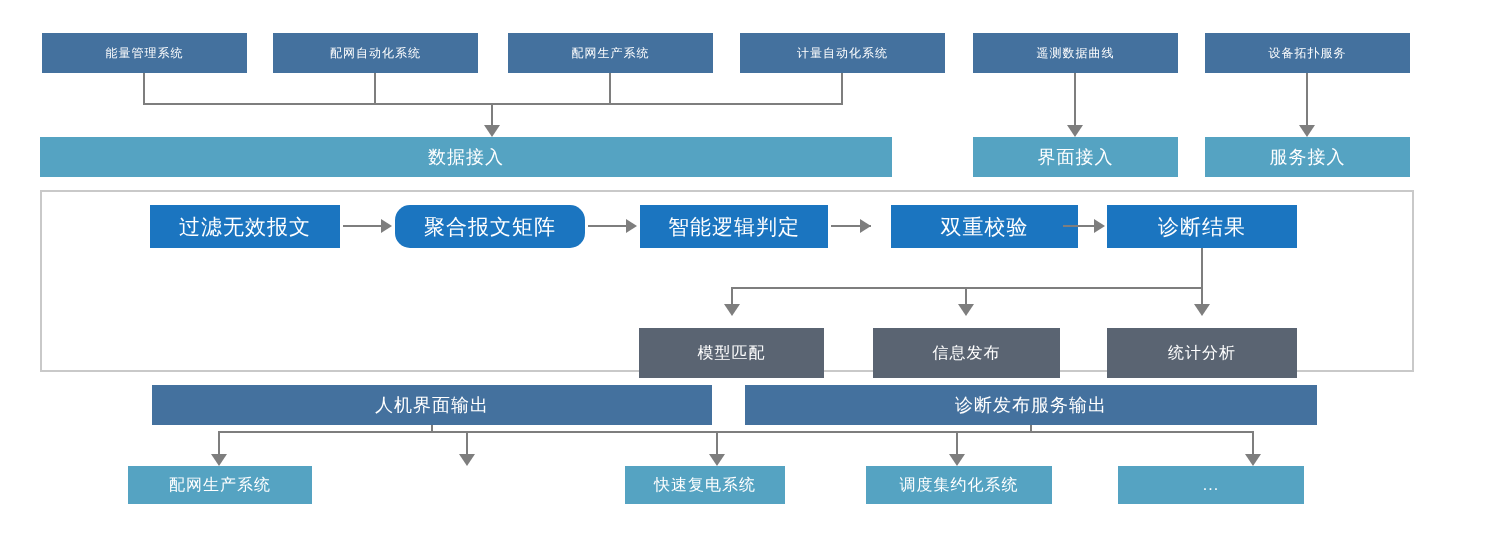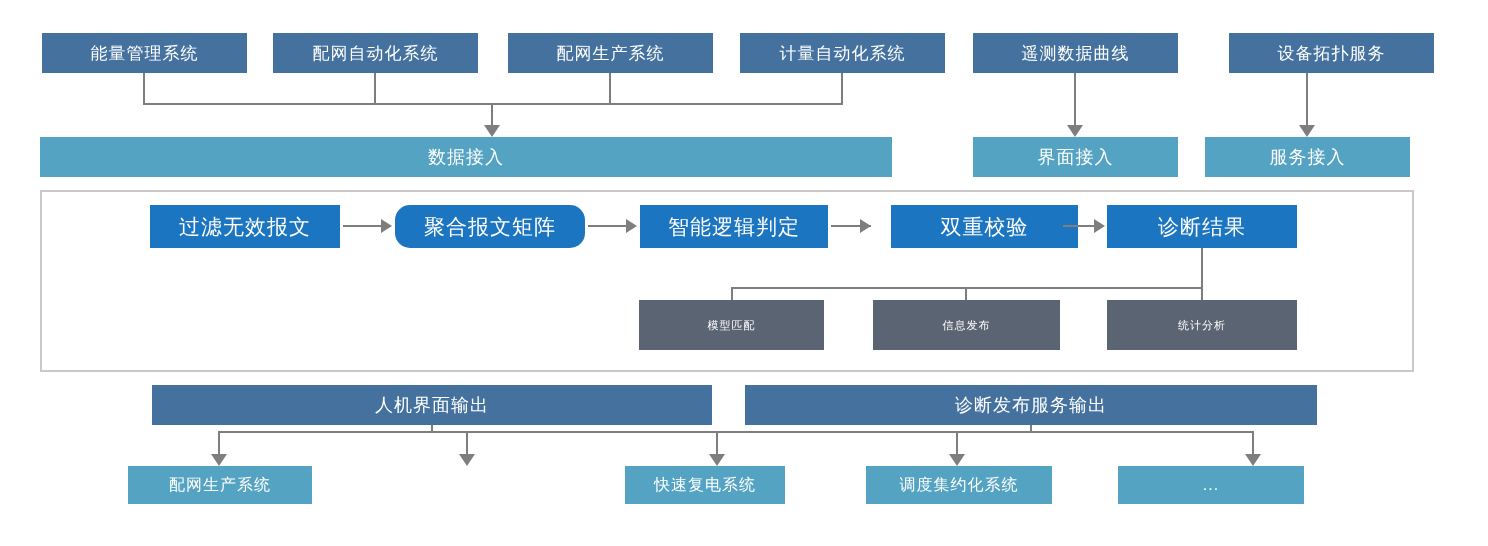--- a/index.html
+++ b/index.html
@@ -1,23 +1,23 @@
 <!DOCTYPE html>
 <html><head>
 <meta charset="utf-8">
 <style>
   html,body{margin:0;padding:0;background:#ffffff;}
   body{font-family:"Liberation Sans","DejaVu Sans",sans-serif;}
   .canvas{position:relative;width:1488px;height:546px;background:#ffffff;overflow:hidden;}
   .box{position:absolute;display:flex;align-items:center;justify-content:center;
        color:#ffffff;letter-spacing:1px;box-sizing:border-box;text-align:center;}
-  .sb{background:#44719E;height:40px;top:33px;font-size:17px;}          
+  .sb{background:#44719E;height:40px;top:33px;font-size:12px;}          
   .bar{background:#55A3C2;height:40px;top:137px;font-size:18px;}        
   .pb{background:#1B75C0;height:43px;top:205px;font-size:21px;}         
-  .gb{background:#5A6472;height:50px;top:300px;font-size:11px;}         
+  .gb{background:#5A6472;height:50px;top:328px;font-size:16px;}         
   .ob{background:#44719E;height:40px;top:385px;font-size:18px;}         
   .cb{background:#55A3C2;height:38px;top:466px;font-size:16px;}         
   .frame{position:absolute;left:40px;top:190px;width:1374px;height:182px;
          background:#ffffff;border:2px solid #C9C9C9;box-sizing:border-box;}
   .ln{position:absolute;background:#7E7E7E;}
   .ah-down{position:absolute;width:0;height:0;
            border-left:8px solid transparent;border-right:8px solid transparent;
            border-top:12px solid #7E7E7E;}
   .ah-right{position:absolute;width:0;height:0;
             border-top:7px solid transparent;border-bottom:7px solid transparent;
@@ -26,21 +26,21 @@
 </head>
 <body>
 
 <div class="canvas">
 
   <div class="box sb" style="left:42px;width:205px;">能量管理系统</div>
   <div class="box sb" style="left:273px;width:205px;">配网自动化系统</div>
   <div class="box sb" style="left:508px;width:205px;">配网生产系统</div>
   <div class="box sb" style="left:973px;width:205px;">遥测数据曲线</div>
   <div class="box sb" style="left:740px;width:205px;">计量自动化系统</div>
-  <div class="box sb" style="left:1205px;width:205px;margin-left:24px;">设备拓扑服务</div>
+  <div class="box sb" style="left:1205px;width:205px;">设备拓扑服务</div>
 
   <div class="ln" style="left:143px;top:73px;width:2px;height:32px;"></div>
   <div class="ln" style="left:374px;top:73px;width:2px;height:32px;"></div>
   <div class="ln" style="left:609px;top:73px;width:2px;height:32px;"></div>
   <div class="ln" style="left:841px;top:73px;width:2px;height:32px;"></div>
   <div class="ln" style="left:143px;top:103px;width:700px;height:2px;"></div>
   <div class="ln" style="left:491px;top:103px;width:2px;height:23px;"></div>
   <div class="ah-down" style="left:484px;top:125px;"></div>
 
   <div class="ln" style="left:1074px;top:73px;width:2px;height:53px;"></div>

